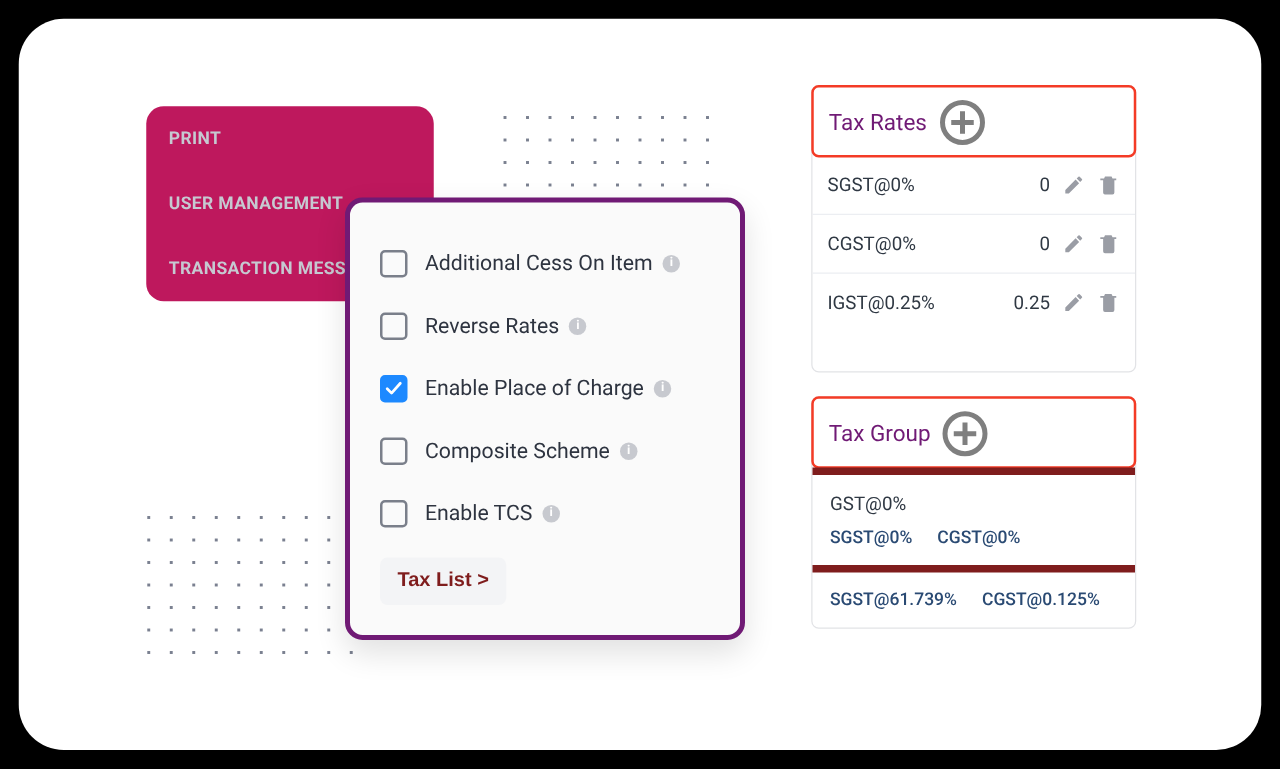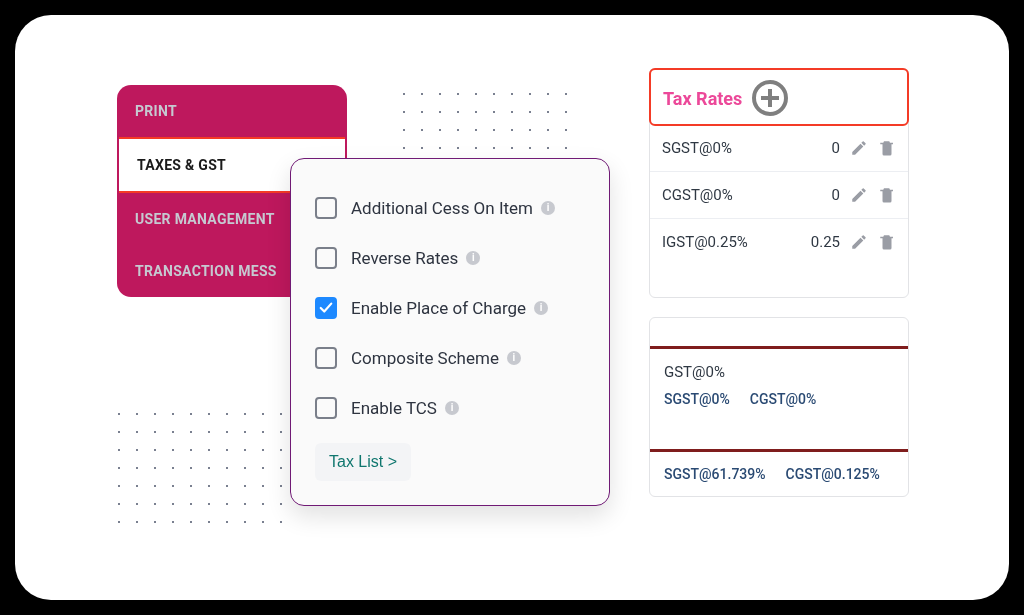--- a/index.html
+++ b/index.html
@@ -67,24 +67,24 @@
     border-left: none;
     border-right: none;
     margin-left: 2px;
     margin-right: 2px;
   }
 
   
   .settings {
     position: absolute;
     top: 143px;
-    left: 275px;
+    left: 261px;
     width: 320px;
     background: #fafafa;
-    border: 1px solid #701a75;
+    border: 4px solid #701a75;
     border-radius: 14px;
     padding: 24px 24px 24px 24px;
     box-shadow: 0 10px 25px rgba(0,0,0,0.12);
   }
   .opt {
     display: flex;
     align-items: center;
     gap: 14px;
     padding: 14px 0;
   }
@@ -119,23 +119,23 @@
     color: #fff;
     font-size: 10px;
     line-height: 14px;
     text-align: center;
     font-weight: 700;
   }
   .tax-list-btn {
     margin-top: 10px;
     background: #f3f4f6;
     border: none;
-    color: #0f766e;
+    color: #7f1d1d;
     font-size: 16px;
-    font-weight: 400;
+    font-weight: 700;
     padding: 10px 14px;
     border-radius: 6px;
   }
 
   
   .rates, .groups {
     position: absolute;
     right: 100px;
     width: 260px;
     background: #fff;
@@ -149,22 +149,22 @@
     border: 2px solid #f43b26;
     border-radius: 6px;
     padding: 10px 12px 8px;
     display: flex;
     align-items: center;
     gap: 10px;
     margin: -1px;
   }
   .card-title {
     font-size: 18px;
-    font-weight: 700;
-    color: #ec4899;
+    font-weight: 400;
+    color: #701a75;
   }
   .add-btn {
     width: 36px;
     height: 36px;
     border-radius: 50%;
     border: 4px solid #7f7f7f;
     background: transparent;
     position: relative;
   }
   .add-btn::before, .add-btn::after {
@@ -188,39 +188,37 @@
   .rate-value { font-size: 15px; color: #2f3843; min-width:30px; text-align:right; }
   .icon-btn {
     width: 18px; height: 18px;
     color: #9a9da5;
   }
   .icon-btn.trash { color: #9a9da5; }
   .icon-btn svg { width: 100%; height: 100%; display:block; }
 
   .group-row {
     padding: 14px 12px 14px 14px;
-    border-top: 3px solid #7f1d1d;
-    margin-top: 28px;
+    border-top: 6px solid #7f1d1d;
   }
   .group-title { font-size: 15px; color: #2f3843; margin-bottom: 10px; }
   .group-parts { display: flex; gap: 20px; flex-wrap: wrap; }
   .part { font-size: 14px; color: #2a4a73; font-weight: 500; }
 </style>
 </head>
 <body>
 
 <div class="outer">
   <div class="stage">
 
     <div class="dots a"></div>
     <div class="dots b"></div>
 
     <div class="sidebar">
       <div class="item">PRINT</div>
-      <div class="item active">TAXES &amp; GST</div>
       <div class="item">USER MANAGEMENT</div>
       <div class="item">TRANSACTION MESS</div>
     </div>
 
     <div class="settings">
       <div class="opt">
         <span class="checkbox">
           
         </span>
         <span class="opt-label">
@@ -320,20 +318,24 @@
               <svg viewBox="0 0 24 24" fill="currentColor">
                   <path d="M6 7h12v13a2 2 0 0 1-2 2H8a2 2 0 0 1-2-2V7zm3-4h6l1 2h4v2H3V5h4l1-2z"></path>
                 </svg>
             </span>
           </span>
         </div>
       </div>
     </div>
 
     <div class="groups">
+      <div class="card-header">
+        <span class="card-title">Tax Group</span>
+        <span class="add-btn"></span>
+      </div>
       <div class="group-row">
         <div class="group-title">GST@0%</div>
         <div class="group-parts">
           <span class="part">SGST@0%</span>
           <span class="part">CGST@0%</span>
         </div>
       </div>
       <div class="group-row">
         <div class="group-parts">
           <span class="part">SGST@61.739%</span>

